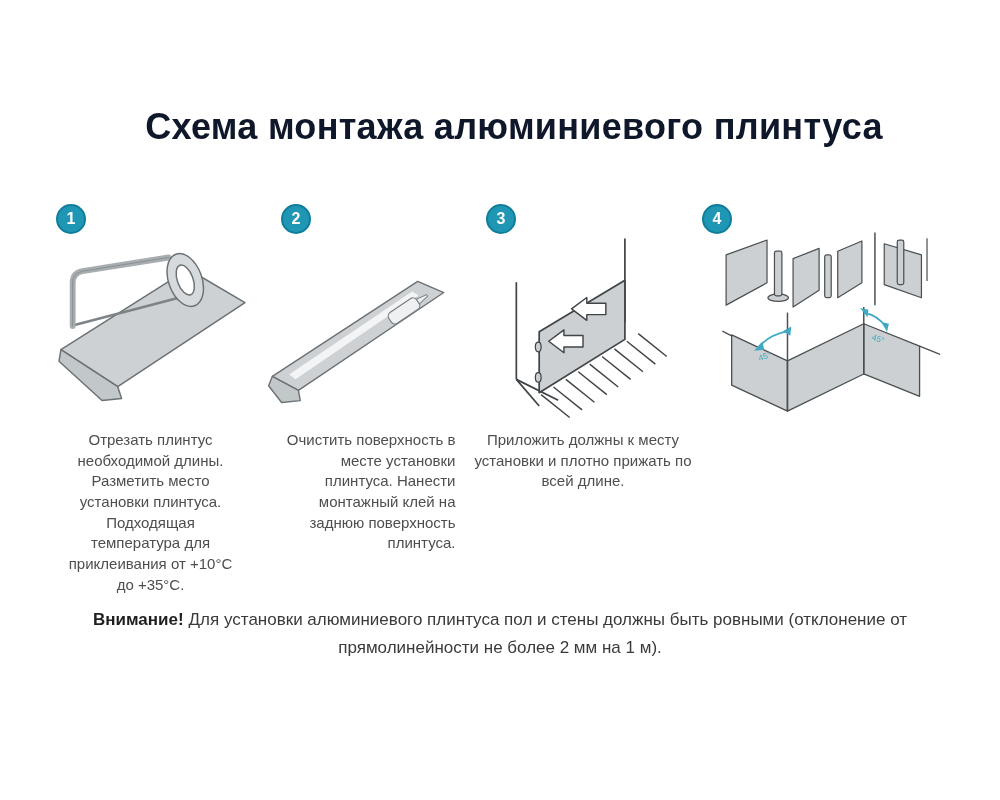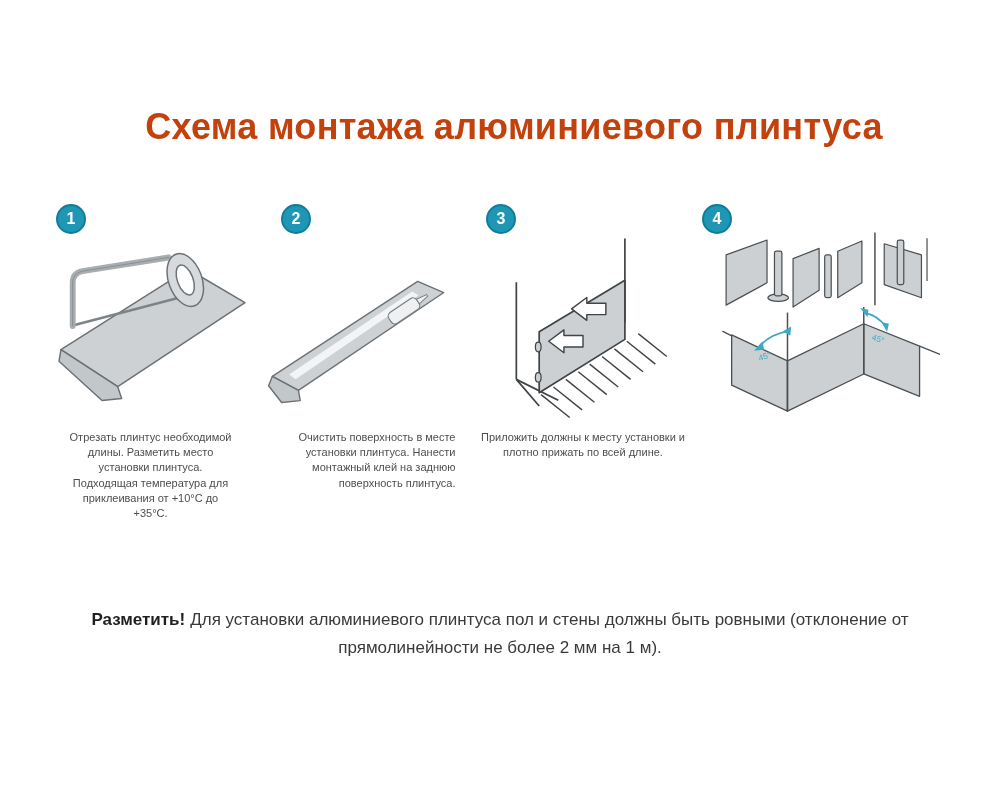--- a/index.html
+++ b/index.html
@@ -1,29 +1,29 @@
 <!DOCTYPE html>
 <html><head>
 <meta charset="utf-8">
 <style>
   html,body{margin:0;padding:0;background:#fff;}
   .page{position:relative;width:1000px;height:800px;background:#ffffff;overflow:hidden;
         font-family:"Liberation Sans",sans-serif;}
   .title{position:absolute;top:106px;left:0;right:0;margin:0;text-align:center;
-         font-size:36px;font-weight:bold;color:#c2410c;letter-spacing:.3px;padding-left:28px;}
+         font-size:36px;font-weight:bold;color:#0f172a;letter-spacing:.3px;padding-left:28px;}
   .steps{position:absolute;top:198px;left:38px;display:flex;width:932px;}
   .step{position:relative;}
   .step-1{width:225px;} .step-2{width:205px;} .step-3{width:230px;} .step-4{width:272px;}
   .badge{position:absolute;top:6px;left:18px;width:30px;height:30px;border-radius:50%;
          background:#1e96b4;border:2px solid #0e7e9b;color:#fff;font-weight:bold;font-size:16px;
          display:flex;align-items:center;justify-content:center;box-sizing:border-box;
          padding-bottom:1px;}
   .step-4 .badge{left:4px;}
   .illus{margin-top:36px;height:186px;display:flex;align-items:center;justify-content:center;}
-  .desc{font-size:11px;line-height:1.38;color:#4e4e4e;text-align:center;margin:10px auto 0;}
+  .desc{font-size:15px;line-height:1.38;color:#4e4e4e;text-align:center;margin:10px auto 0;}
   .step-1 .desc{width:168px;}
   .step-2 .desc{width:180px;text-align:right;}
   .step-3 .desc{width:222px;}
   .step-4 .desc{width:240px;}
   .warning{position:absolute;top:606px;left:0;right:0;margin:0 auto;max-width:872px;
            text-align:center;font-size:17px;line-height:1.65;color:#3a3a3a;}
   .warning strong{color:#1f1f1f;margin-right:5px;}
   svg{display:block;}
   svg text{font-family:"Liberation Sans",sans-serif;}
 </style>
@@ -149,15 +149,15 @@
             <text x="40" y="144" font-size="9" fill="#3fa9c4" stroke="none" transform="rotate(-18 40 144)">45°</text>
             <text x="160" y="121" font-size="9" fill="#3fa9c4" stroke="none" transform="rotate(18 160 121)">45°</text>
           </g>
         </svg>
       </div>
       <div class="badge">4</div>
     </div>
 
   </div>
 
-  <p class="warning"><strong>Разметить!</strong><span>Для установки алюминиевого плинтуса пол и стены должны быть ровными (отклонение от прямолинейности не более 2 мм на 1 м).</span></p>
+  <p class="warning"><strong>Внимание!</strong><span>Для установки алюминиевого плинтуса пол и стены должны быть ровными (отклонение от прямолинейности не более 2 мм на 1 м).</span></p>
 
 </div>
 
 </body></html>

